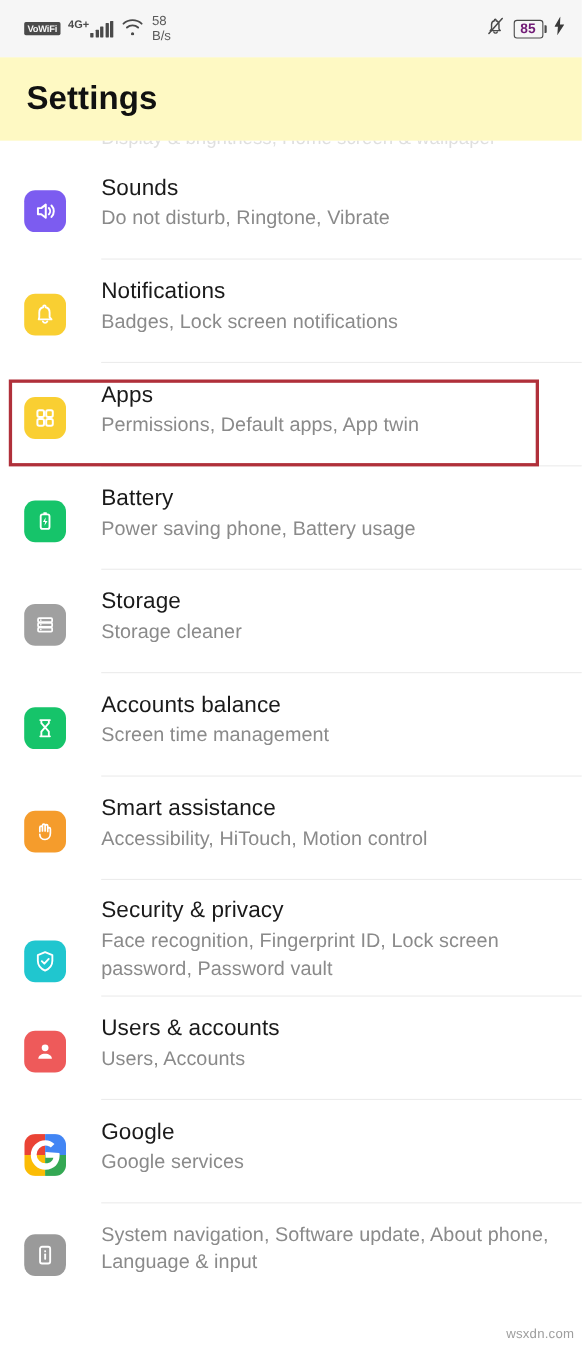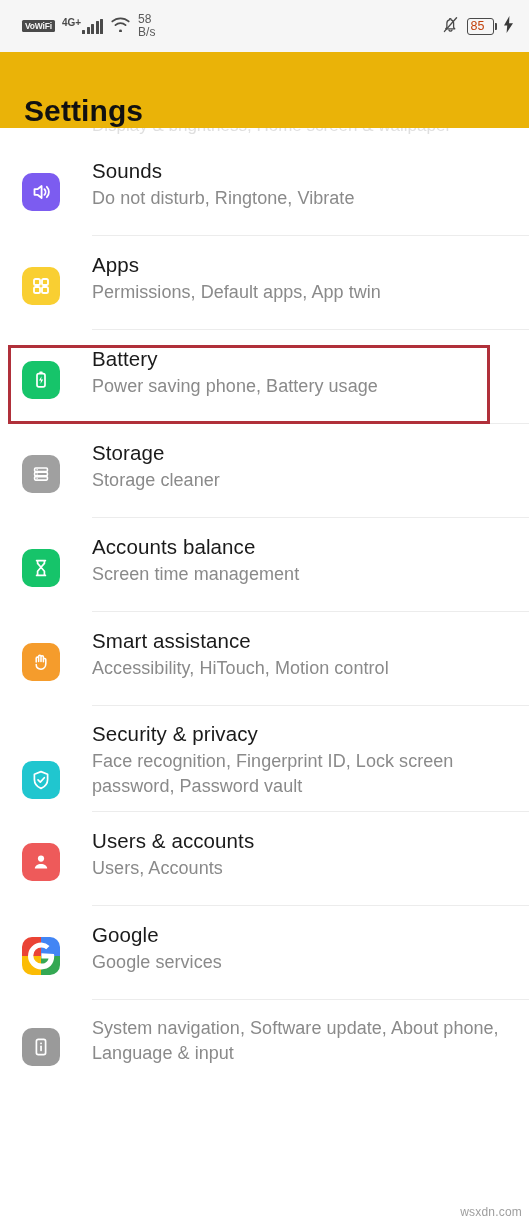--- a/index.html
+++ b/index.html
@@ -97,39 +97,39 @@
   .battery-pill {
     display: flex;
     align-items: center;
     gap: 1px;
   }
   .battery-body {
     border: 1.6px solid #4a4a4a;
     border-radius: 3px;
     padding: 0px 3px;
     font-size: 12.5px;
-    font-weight: 400;
-    color: #c2410c;
+    font-weight: 700;
+    color: #701a75;
     line-height: 15px;
     min-width: 27px;
-    text-align: left;
+    text-align: center;
   }
   .battery-cap {
     width: 2.5px;
     height: 7px;
     background: #4a4a4a;
     border-radius: 0 1px 1px 0;
   }
 
   
   .header {
-    background: #eab308;
+    background: #fef9c3;
     height: 76px;
     display: flex;
-    align-items: flex-end;
+    align-items: center;
     padding-left: 24px;
   }
   .header h1 {
     font-size: 30px;
     font-weight: bold;
     color: #111111;
     letter-spacing: 0.1px;
   }
 
   
@@ -298,20 +298,35 @@
           </svg>
         </span>
         <div class="row-text">
           <div class="row-title">Sounds</div>
           <div class="row-sub">Do not disturb, Ringtone, Vibrate</div>
         </div>
       </div>
       <div class="divider"></div>
     </div>
 
+    <div class="row">
+      <div class="row-inner">
+        <span class="icon-box" style="background:#f9cf32">
+          <svg width="24" height="24" viewBox="0 0 24 24">
+            <path d="M6.2 16.4h11.6l-1.7-2.1V10c0-2.3-1.5-4.2-3.6-4.7v-.6a1.1 1.1 0 0 0-2.2 0v.6C8.2 5.8 6.7 7.7 6.7 10v4.3z" fill="none" stroke="#fff" stroke-width="1.7" stroke-linejoin="round"></path>
+            <path d="M10 18.2a2.2 2.2 0 0 0 4 0" fill="none" stroke="#fff" stroke-width="1.7" stroke-linecap="round"></path>
+          </svg>
+        </span>
+        <div class="row-text">
+          <div class="row-title">Notifications</div>
+          <div class="row-sub">Badges, Lock screen notifications</div>
+        </div>
+      </div>
+      <div class="divider"></div>
+    </div>
 
     <div class="row">
       <div class="row-inner">
         <span class="icon-box" style="background:#f9cf32">
           <svg width="24" height="24" viewBox="0 0 24 24">
             <rect x="5" y="5" width="6" height="6" rx="1.6" fill="none" stroke="#fff" stroke-width="1.8"></rect>
             <rect x="13" y="5" width="6" height="6" rx="1.6" fill="none" stroke="#fff" stroke-width="1.8"></rect>
             <rect x="5" y="13" width="6" height="6" rx="1.6" fill="none" stroke="#fff" stroke-width="1.8"></rect>
             <rect x="13" y="13" width="6" height="6" rx="1.6" fill="none" stroke="#fff" stroke-width="1.8"></rect>
           </svg>

